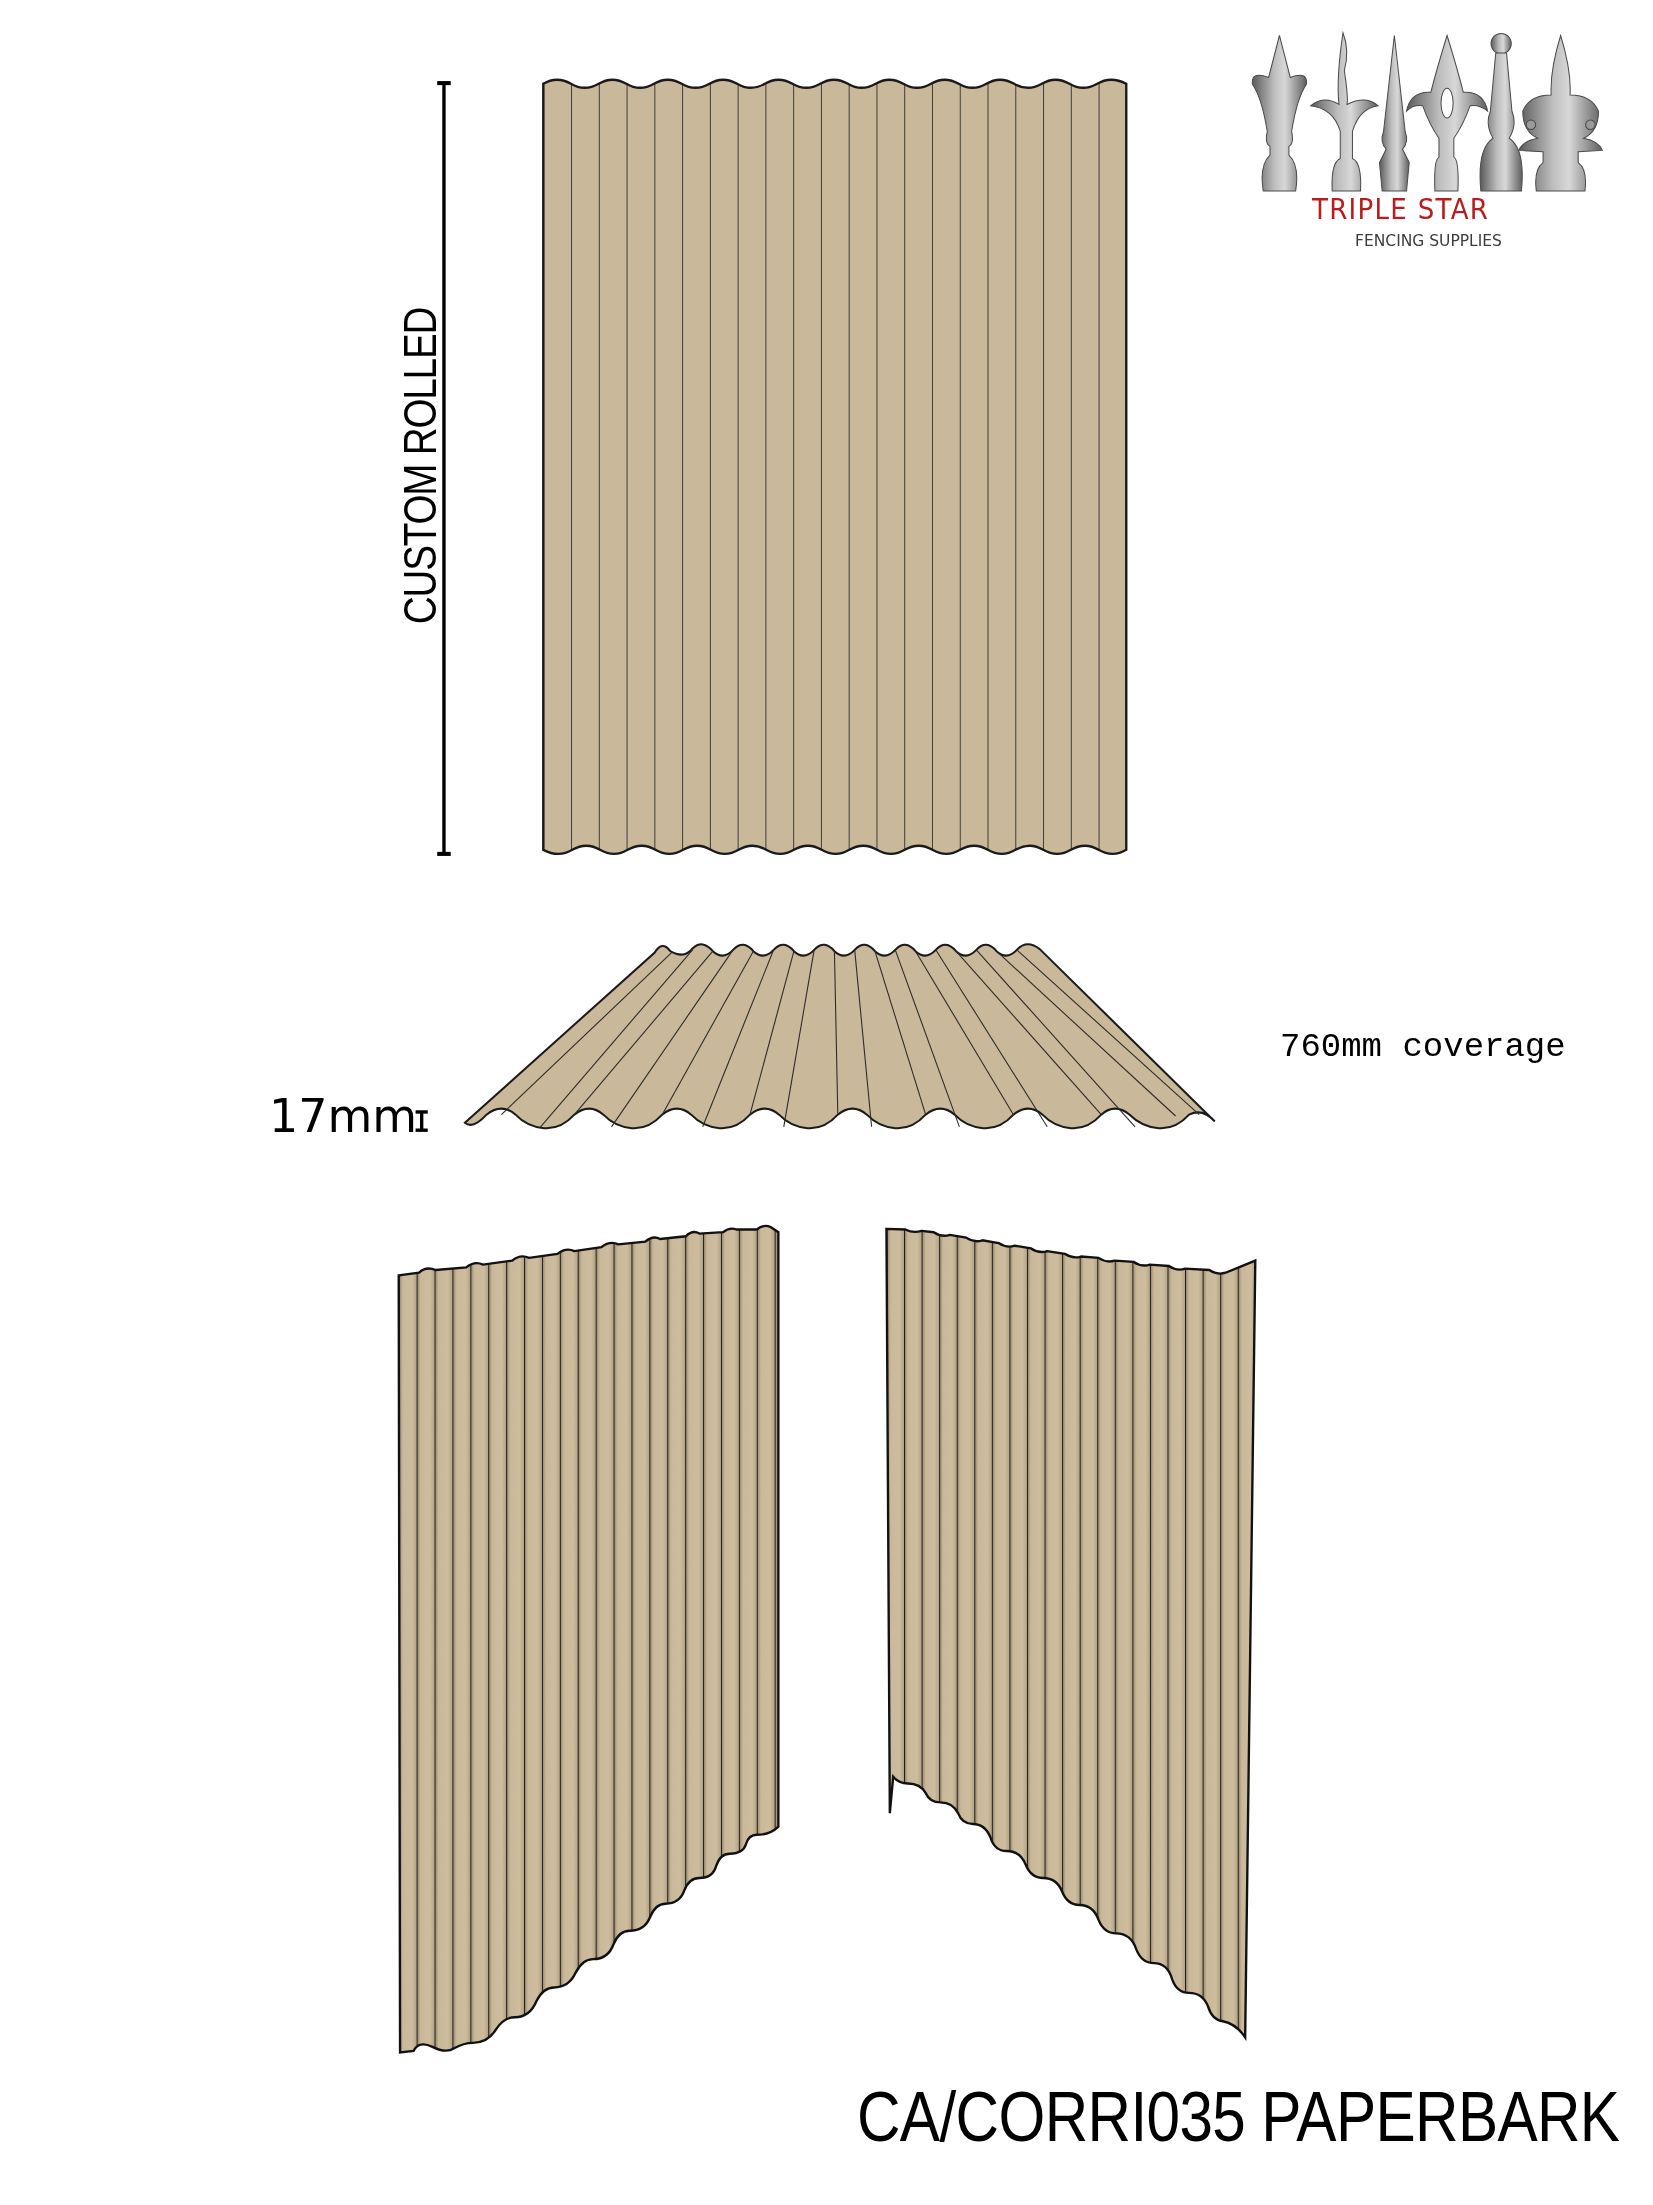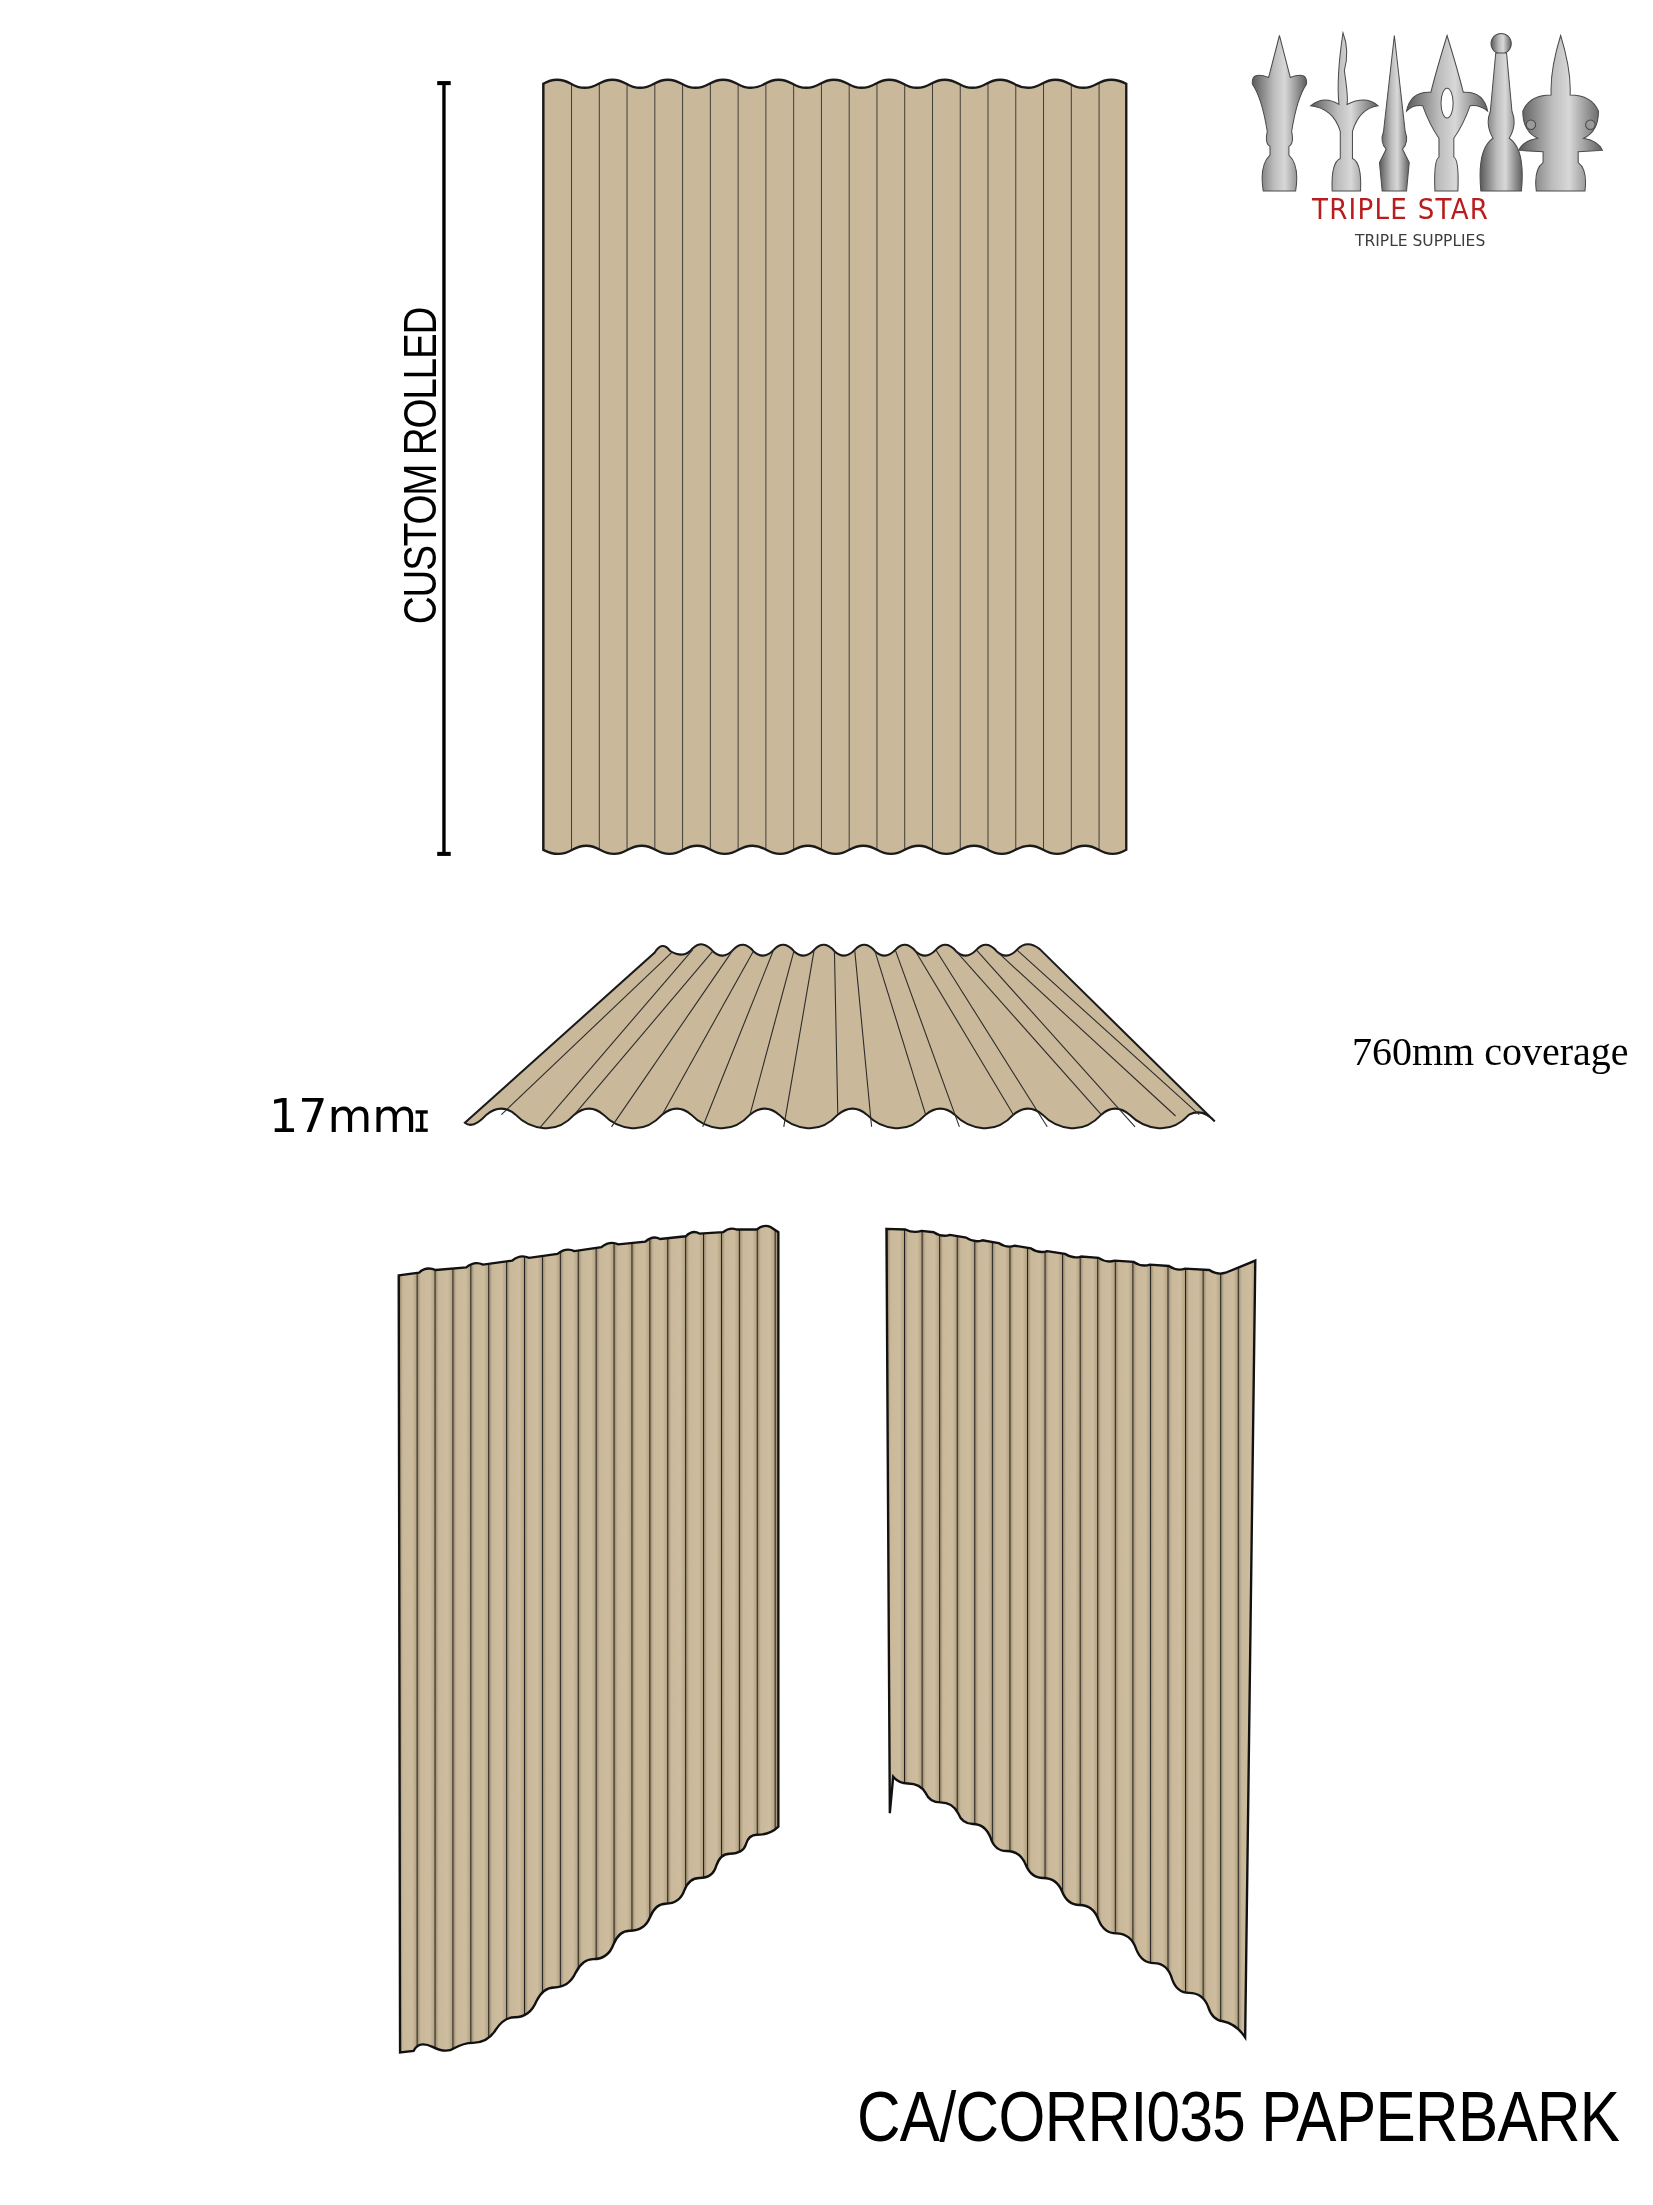--- a/index.html
+++ b/index.html
@@ -28,24 +28,24 @@
     .depth-label {
       position: absolute;
       left: 269px;
       top: 1089px;
       font-family: "DejaVu Sans", sans-serif;
       font-size: 46px;
       white-space: nowrap;
     }
     .coverage-label {
       position: absolute;
-      left: 1352px;
+      left: 1280px;
       top: 1028px;
-      font-family: Liberation Serif, serif;
-      font-size: 40px;
+      font-family: Liberation Mono, monospace;
+      font-size: 34px;
       white-space: nowrap;
     }
     .product-code {
       position: absolute;
       left: 857px;
       top: 2077px;
       font-family: "Liberation Sans", sans-serif;
       font-size: 70px;
       white-space: nowrap;
       letter-spacing: -0.7px;
@@ -222,21 +222,21 @@
 
       <circle cx="376" cy="20" r="15"></circle>
       <path d="M368,34 L384,34 L392,120 Q400,140 388,160 Q412,176 406,238 L346,238 Q340,176 364,160 Q352,140 360,120 Z"></path>
 
       <path d="M464,8 Q480,60 478,96 Q510,96 520,120 Q520,150 498,160 Q520,164 526,178 L490,180 L490,196 Q504,206 500,238 L428,238 Q424,206 438,196 L438,180 L402,178 Q408,164 430,160 Q408,150 408,120 Q418,96 450,96 Q448,60 464,8 Z"></path>
       <circle cx="420" cy="140" r="7" fill="#9a9a9a"></circle>
       <circle cx="508" cy="140" r="7" fill="#9a9a9a"></circle>
     </g>
   </svg>
   <div class="logo-title"><span>TRIPLE STAR</span></div>
-  <div class="logo-sub">TRIPLE SUPPLIES</div>
+  <div class="logo-sub">FENCING SUPPLIES</div>
 
   <div class="label-vert"><span>CUSTOM ROLLED</span></div>
   <div class="depth-label">17mm</div>
   <div class="coverage-label">760mm coverage</div>
   <div class="product-code"><span>CA/CORRI035 PAPERBARK</span></div>
 
 </div>
 
 
 </body></html>

